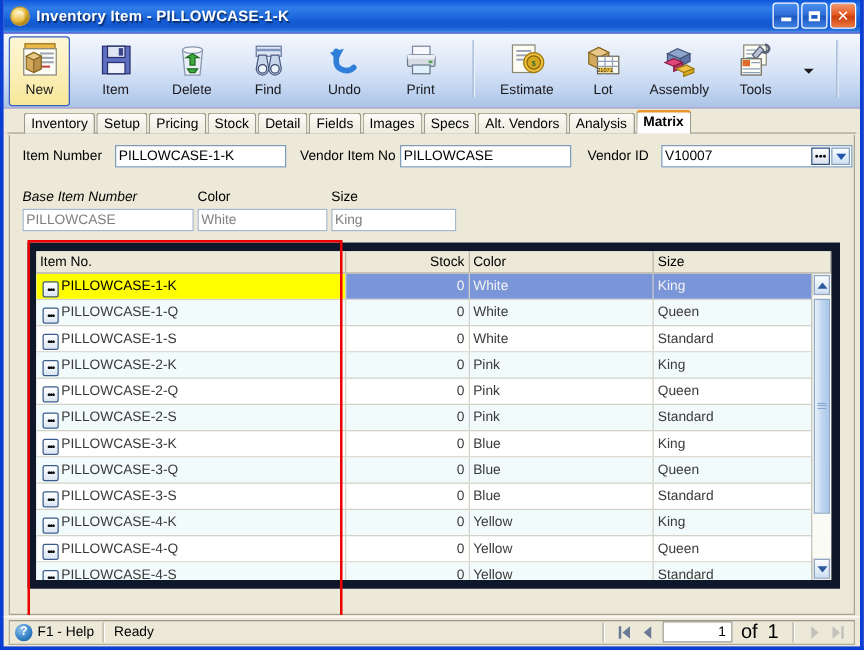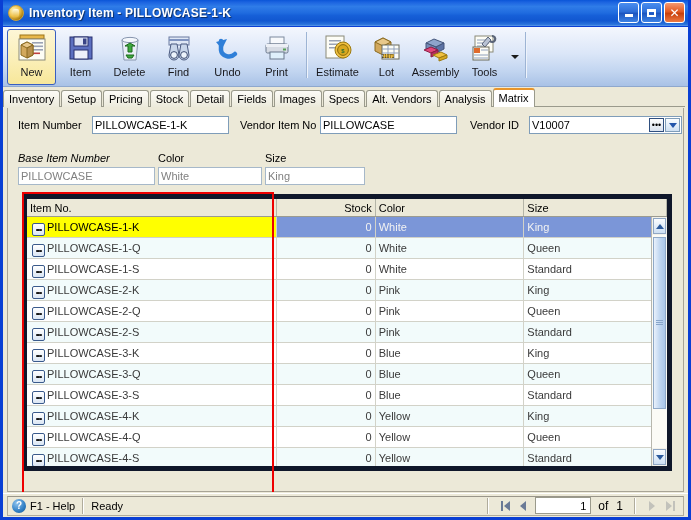--- a/index.html
+++ b/index.html
@@ -57,21 +57,21 @@
   .tbtn .g{position:absolute;left:0;right:0;top:0;bottom:0;
     display:flex;align-items:center;justify-content:center;
     color:#fff;font-size:12px;font-weight:bold;line-height:1;}
   .min-g{width:8px;height:3px;background:#fff;margin-top:6px;}
   .max-g{width:9px;height:8px;border:2px solid #fff;border-top-width:3px;box-sizing:border-box;}
   
   .toolbar{
     flex:0 0 60px;height:60px;position:relative;
     background:linear-gradient(to bottom,#f4f7fd 0%,#eaf0fb 18%,#dbe6f8 45%,#c2d5f0 75%,#a9c2e6 100%);
     border-bottom:1px solid #8fa8cd;
-    display:flex;align-items:flex-start;padding-left:4px;box-sizing:border-box;
+    display:flex;align-items:flex-start;padding-left:4px;box-sizing:border-box;gap:12px;
   }
   .tb-item{
     width:49px;height:56px;margin-top:2px;box-sizing:border-box;
     display:flex;flex-direction:column;align-items:center;justify-content:flex-start;
     border:1px solid transparent;border-radius:3px;cursor:default;
     padding-top:3px;
   }
   .tb-item.sel{
     border:1px solid #3a5fbf;
     background:linear-gradient(to bottom,#fdf6d6 0%,#fbefb8 55%,#f7e79a 100%);
@@ -82,37 +82,37 @@
   .tb-arrow{
     width:11px;height:56px;margin-top:2px;display:flex;align-items:center;justify-content:center;
   }
   .tb-arrow i{
     display:block;width:0;height:0;border-left:4px solid transparent;border-right:4px solid transparent;
     border-top:4px solid #1b1b1b;
   }
   
   .tabs{
     flex:0 0 20px;height:20px;display:flex;align-items:flex-end;
-    padding-left:0;box-sizing:border-box;
+    padding-left:16px;box-sizing:border-box;
     background:#ece9d8;position:relative;
   }
   .tabs:after{
     content:"";position:absolute;left:3px;right:3px;bottom:0;height:1px;background:#9a9a8c;
   }
   .tab{
     height:17px;line-height:16px;padding:0 5px;margin-right:1px;
     border:1px solid #9a9a8c;border-bottom:none;
     border-radius:3px 3px 0 0;
     background:linear-gradient(to bottom,#fcfbf7,#eceadb);
     font-size:11px;color:#000;box-sizing:border-box;position:relative;z-index:1;
   }
   .tab.active{
     height:19px;line-height:17px;
     background:#fff;border-top:2px solid #e8952a;
-    z-index:3;font-weight:normal;
+    z-index:3;font-weight:bold;
   }
   
   .client{
     flex:1 1 auto;position:relative;background:#ece9d8;
     padding:0;overflow:hidden;
     border:1px solid transparent;
   }
   .panel{
     position:absolute;left:3px;top:0;right:3px;bottom:0;
     background:#ece9d8;border:1px solid #a8a496;border-top:none;
@@ -135,21 +135,21 @@
   .combo-arrow{
     position:absolute;right:2px;top:2px;width:15px;height:14px;box-sizing:border-box;
     border:1px solid #7f9db9;background:linear-gradient(to bottom,#fafdff,#cfe0f2);
     display:flex;align-items:center;justify-content:center;
   }
   .combo-arrow i{display:block;width:0;height:0;border-left:4px solid transparent;
      border-right:4px solid transparent;border-top:5px solid #2255aa;}
   
   .grid-outer{
     position:absolute;left:14px;top:86px;right:11px;bottom:20px;
-    border:5px solid #0f172a;background:#fff;box-sizing:border-box;overflow:hidden;
+    border:7px solid #0f172a;background:#fff;box-sizing:border-box;overflow:hidden;
   }
   .grid-head{
     display:flex;height:18px;box-sizing:border-box;
     background:#ece9d8;border-bottom:1px solid #9b9b90;
     font-size:11px;color:#000;
   }
   .gh{
     box-sizing:border-box;border-right:1px solid #b5b5a8;
     padding:2px 3px 0 3px;line-height:14px;height:17px;overflow:hidden;white-space:nowrap;
   }
@@ -220,21 +220,21 @@
   .nav-btn{width:18px;height:16px;display:flex;align-items:center;justify-content:center;gap:1px;}
   .nb-tri{width:0;height:0;border-top:5px solid transparent;border-bottom:5px solid transparent;}
   .nb-tri.l{border-right:6px solid #6a7a96;}
   .nb-tri.r{border-left:6px solid #c2c2bb;}
   .nb-bar{width:2px;height:10px;background:#6a7a96;}
   .nb-bar.dis{background:#c2c2bb;}
   .pagebox{
     width:56px;height:17px;box-sizing:border-box;border:1px solid #9a9a8c;background:#fff;
     text-align:right;padding:1px 4px 0 0;font-size:11px;color:#000;line-height:14px;margin:0 3px;
   }
-  .ofx{font-size:12px;color:#000;margin:0 4px;}
+  .ofx{font-size:16px;color:#000;margin:0 4px;}
 </style>
 </head>
 <body>
 
 <div class="window">
 
   <div class="titlebar">
     <div class="title-icon"></div>
     <div class="title-text">Inventory Item - PILLOWCASE-1-K</div>
     <div class="title-buttons">

